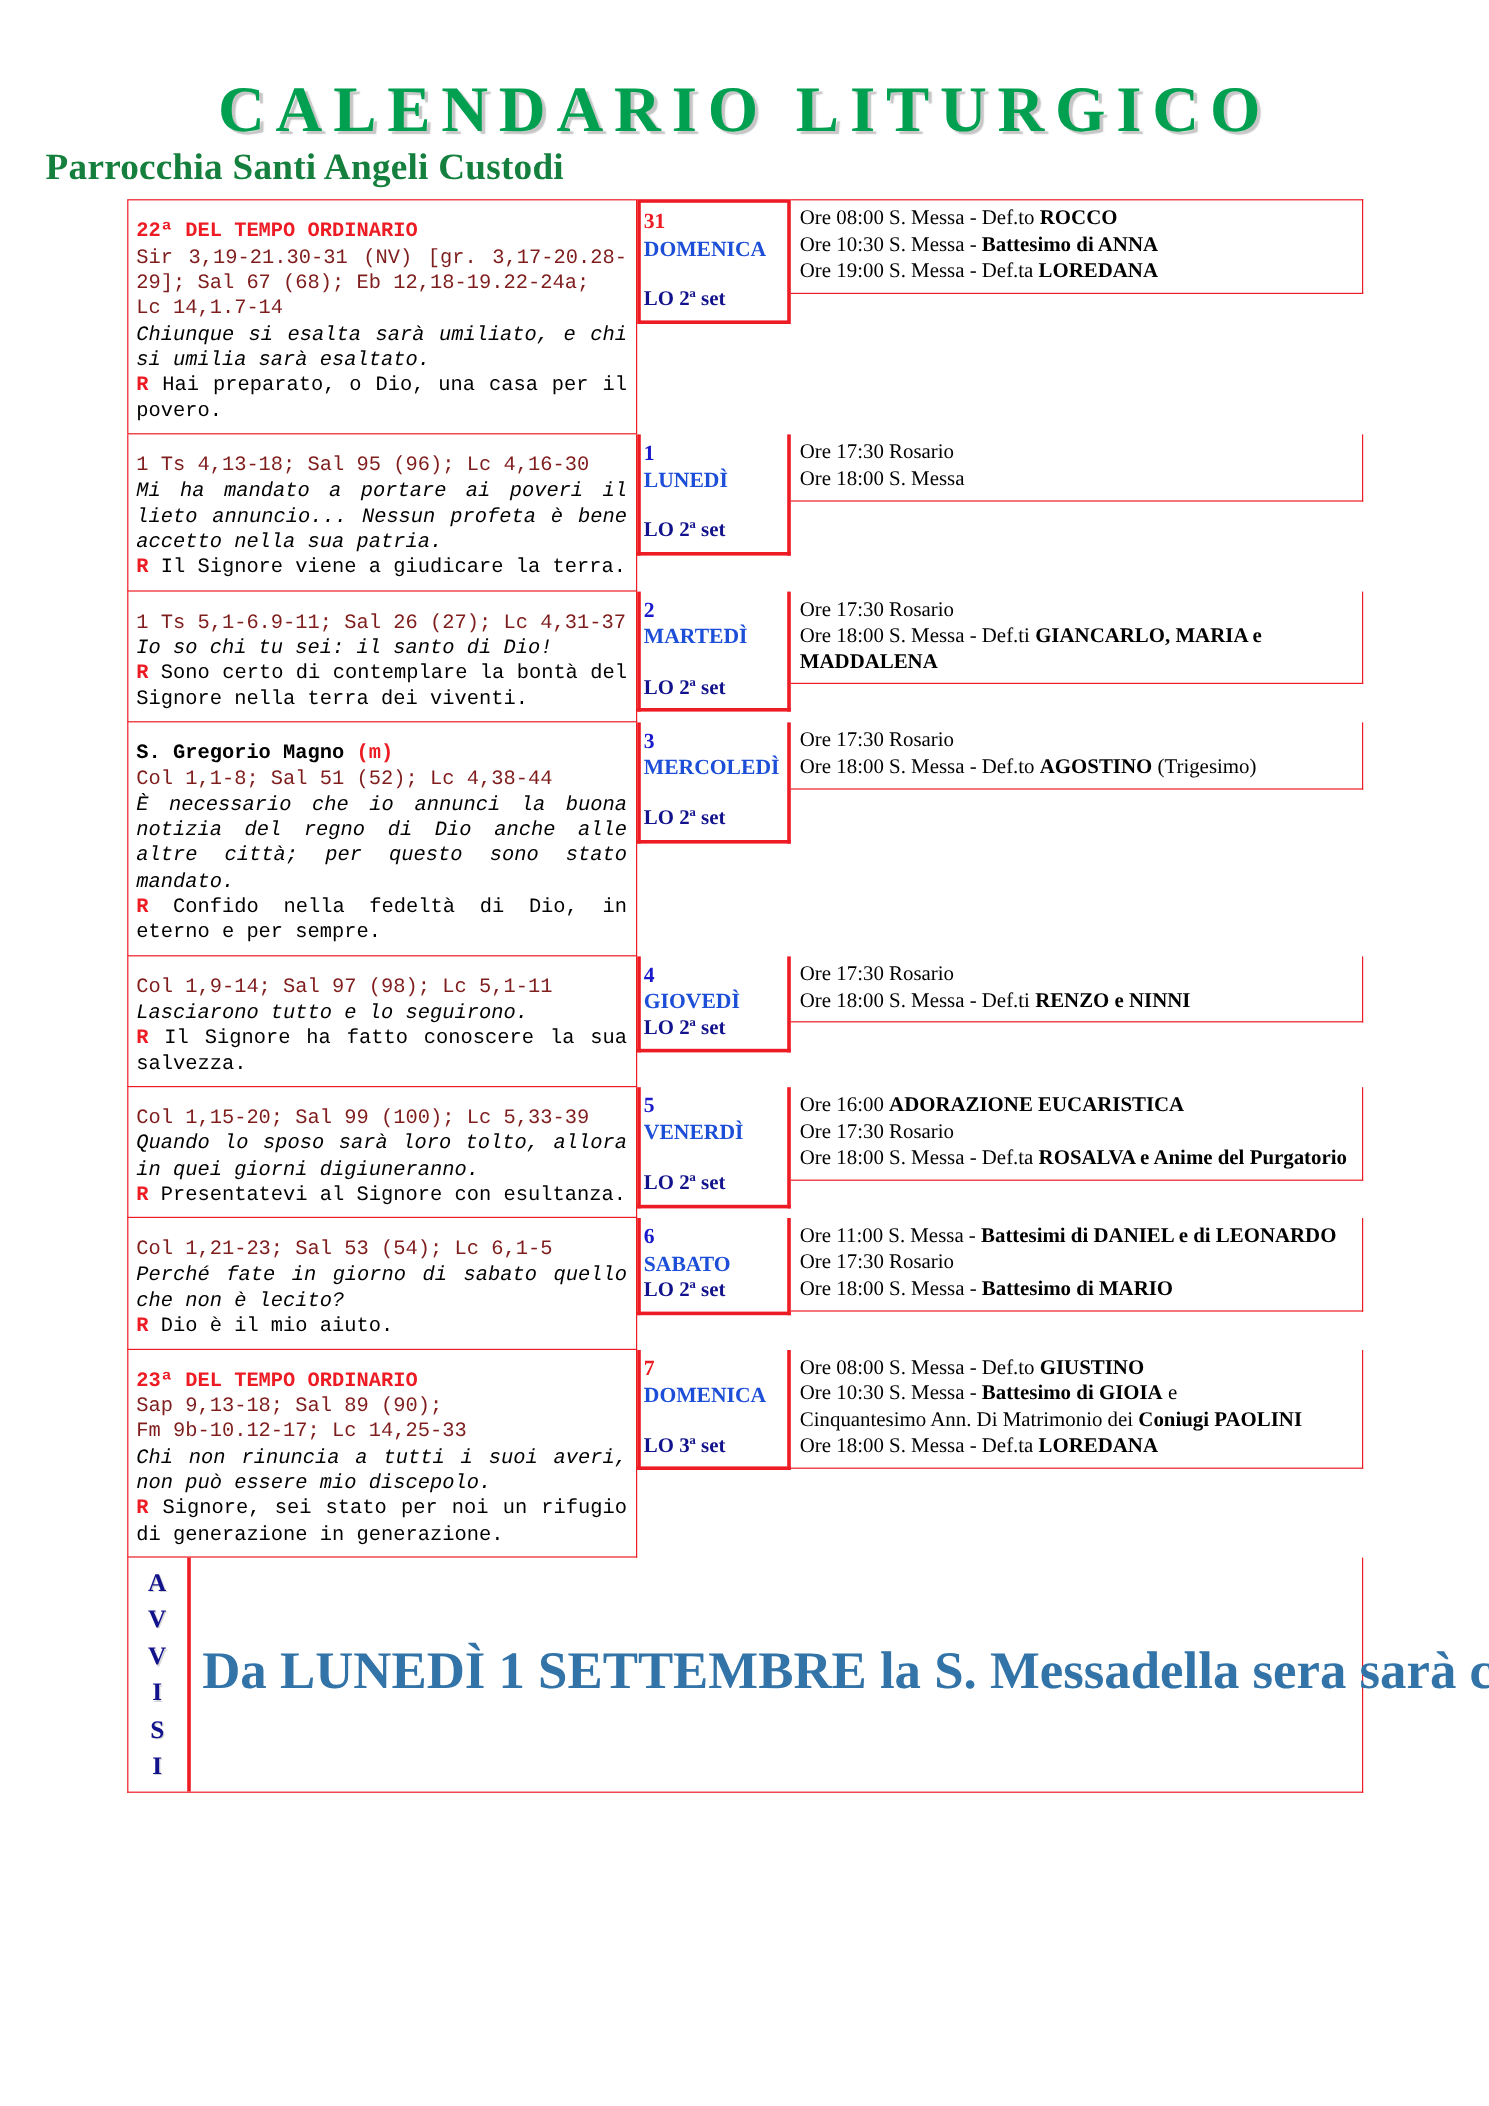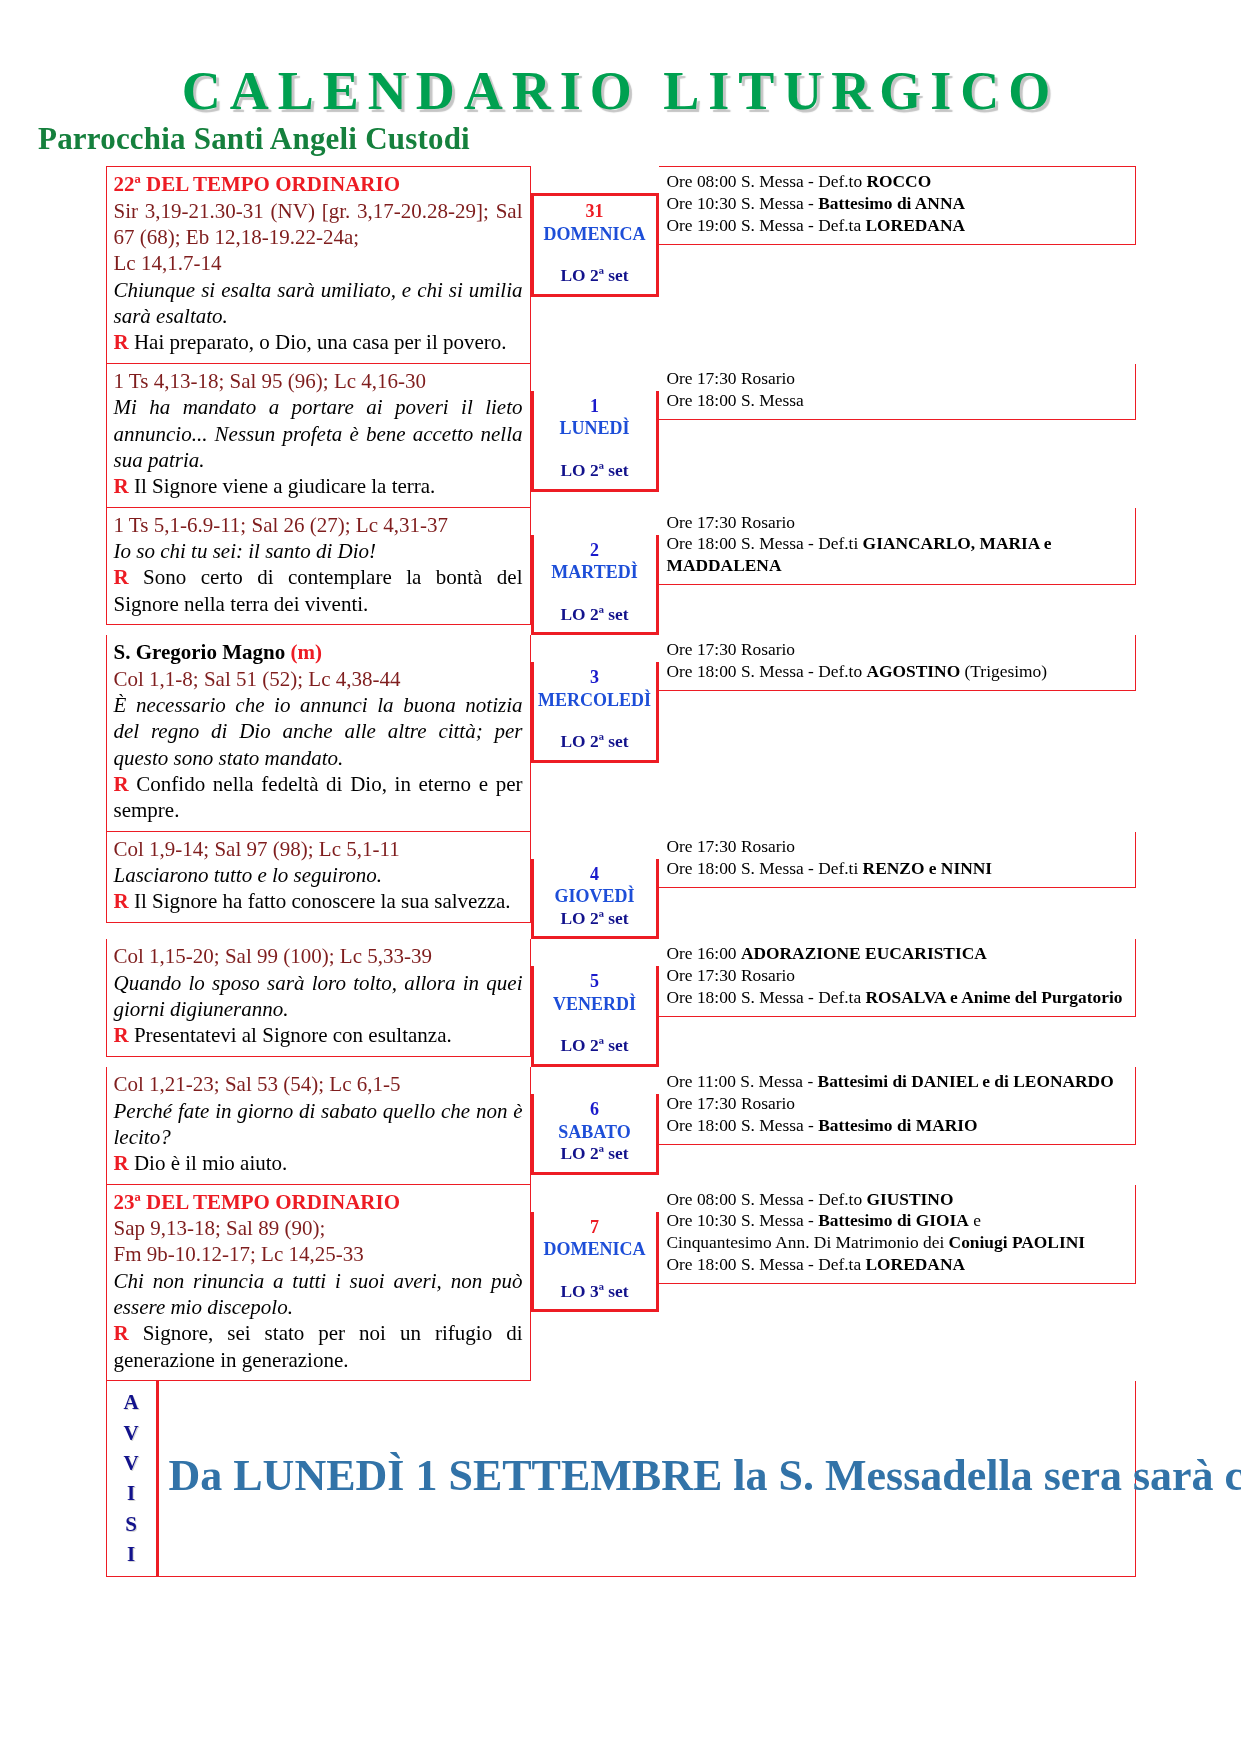--- a/index.html
+++ b/index.html
@@ -59,40 +59,40 @@
 
   .c-read   { width: 425px; }
   .c-date   { width: 128px; }
   .c-events { width: 477px; }
 
   
   .readings {
     border-left: 1.3px solid #ED1C24;
     border-right: 1.3px solid #ED1C24;
     border-bottom: 1.3px solid #ED1C24;
-    padding: 4px 7px 7px 7px;
-    font-size: 21px;
+    padding: 16px 7px 7px 7px;
+    font-size: 17px;
     line-height: 1.255;
     text-align: justify;
     min-height: 100%;
     box-sizing: border-box;
+    font-family: Liberation Mono, monospace;
   }
   tr.first-row .readings { border-top: 1.3px solid #ED1C24; }
 
   .datecell {
     border-left: 3.4px solid #ED1C24;
     border-right: 3.4px solid #ED1C24;
     border-bottom: 3.4px solid #ED1C24;
-    text-align: center;
+    text-align: left;
     padding: 4px 3px 7px 3px;
     font-size: 17.4px;
     line-height: 1.3;
     box-sizing: border-box;
     min-height: 100%;
-    margin-top: 27px;
   }
   tr.first-row .datecell { border-top: 3.4px solid #ED1C24; }
 
   .events {
     border-right: 1.3px solid #ED1C24;
     border-bottom: 1.3px solid #ED1C24;
     padding: 4px 6px 7px 8px;
     font-size: 17.4px;
     line-height: 1.26;
     box-sizing: border-box;

